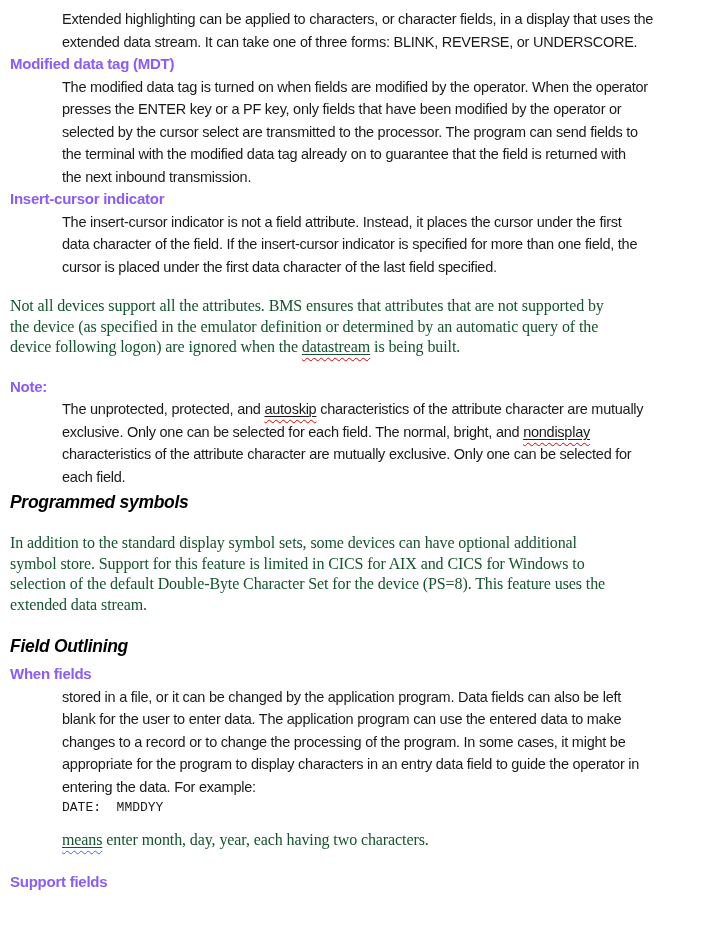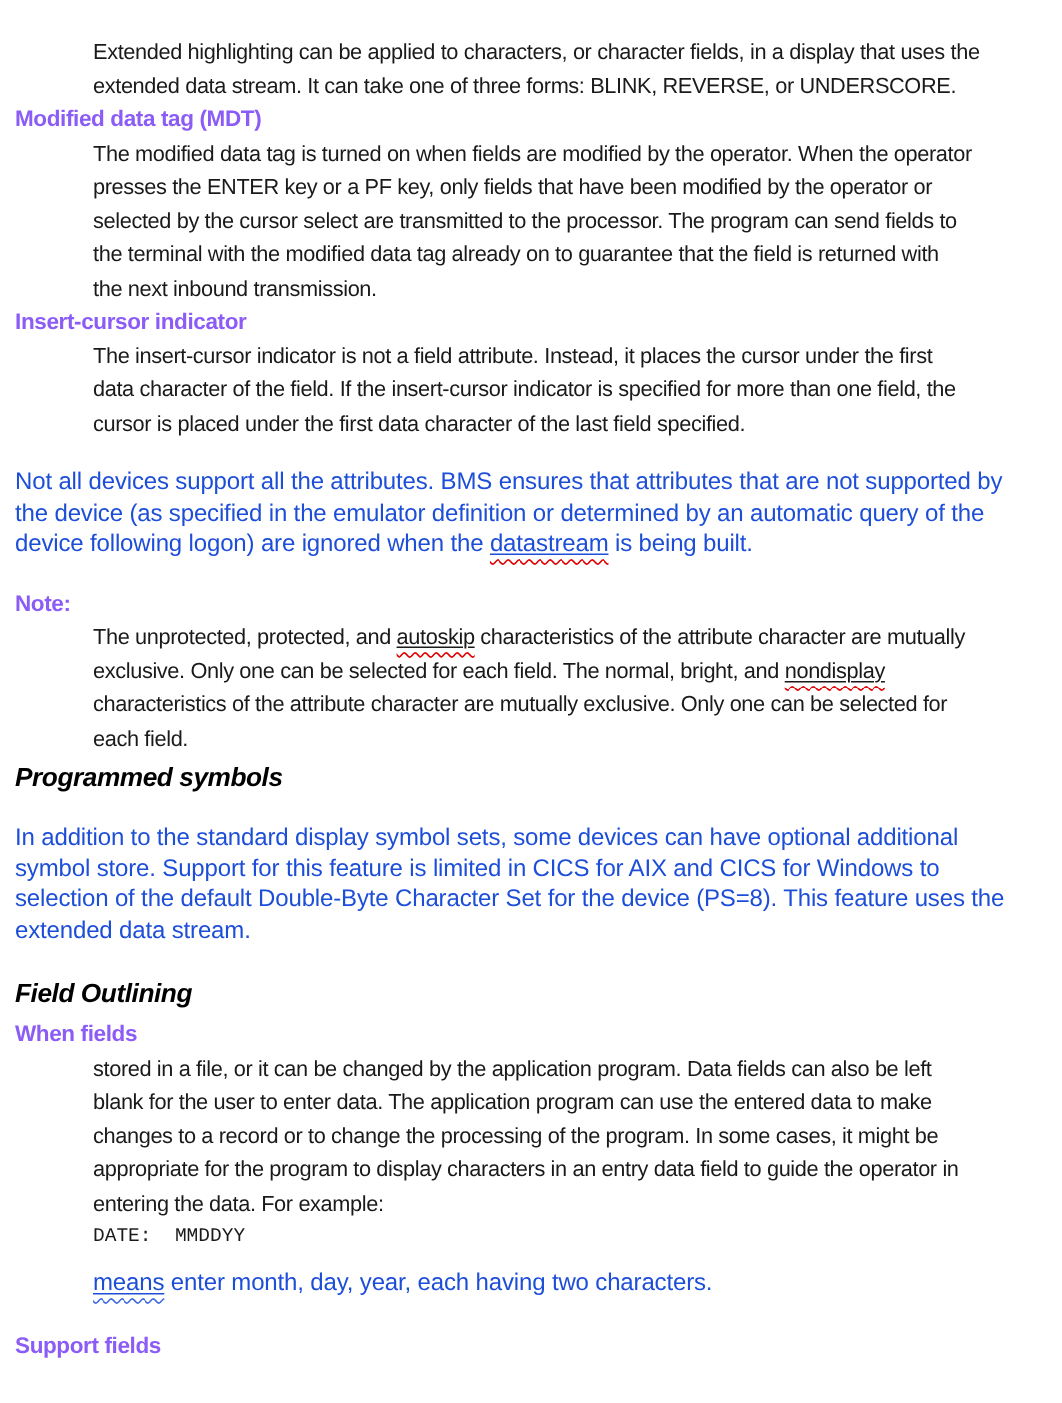--- a/index.html
+++ b/index.html
@@ -9,40 +9,40 @@
     background: #ffffff;
     overflow: hidden;
     font-family: "Liberation Sans", sans-serif;
     color: #111111;
   }
   .page {
     position: relative;
     width: 708px;
     height: 935px;
     box-sizing: border-box;
-    padding: 24px 6px 0 10px;
+    padding: 8px 6px 0 10px;
     background: #ffffff;
   }
   .block { margin: 0; }
   .line { white-space: pre; }
 
   
   .para.sans .line {
     font-family: "Liberation Sans", sans-serif;
     font-size: 14.5px;
     line-height: 22.5px;
     letter-spacing: -0.25px;
     color: #1a1a1a;
   }
   .para.serif .line {
-    font-family: Liberation Sans, sans-serif;
+    font-family: Liberation Serif, serif;
     font-size: 16px;
     line-height: 20.5px;
     letter-spacing: -0.1px;
-    color: #1d4ed8;
+    color: #14532d;
   }
   .para.mono .line {
     font-family: "Liberation Mono", "DejaVu Sans Mono", monospace;
     font-size: 13px;
     line-height: 20px;
     color: #1a1a1a;
   }
   .indent { padding-left: 52px; }
 
   

